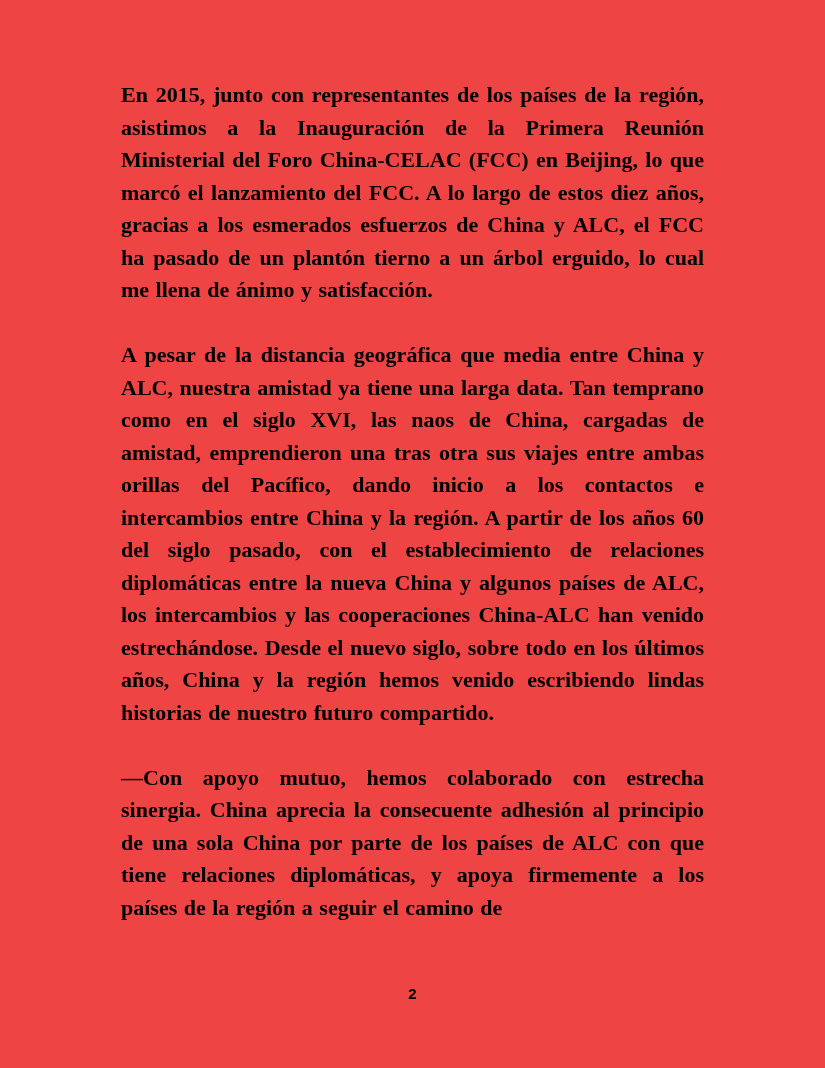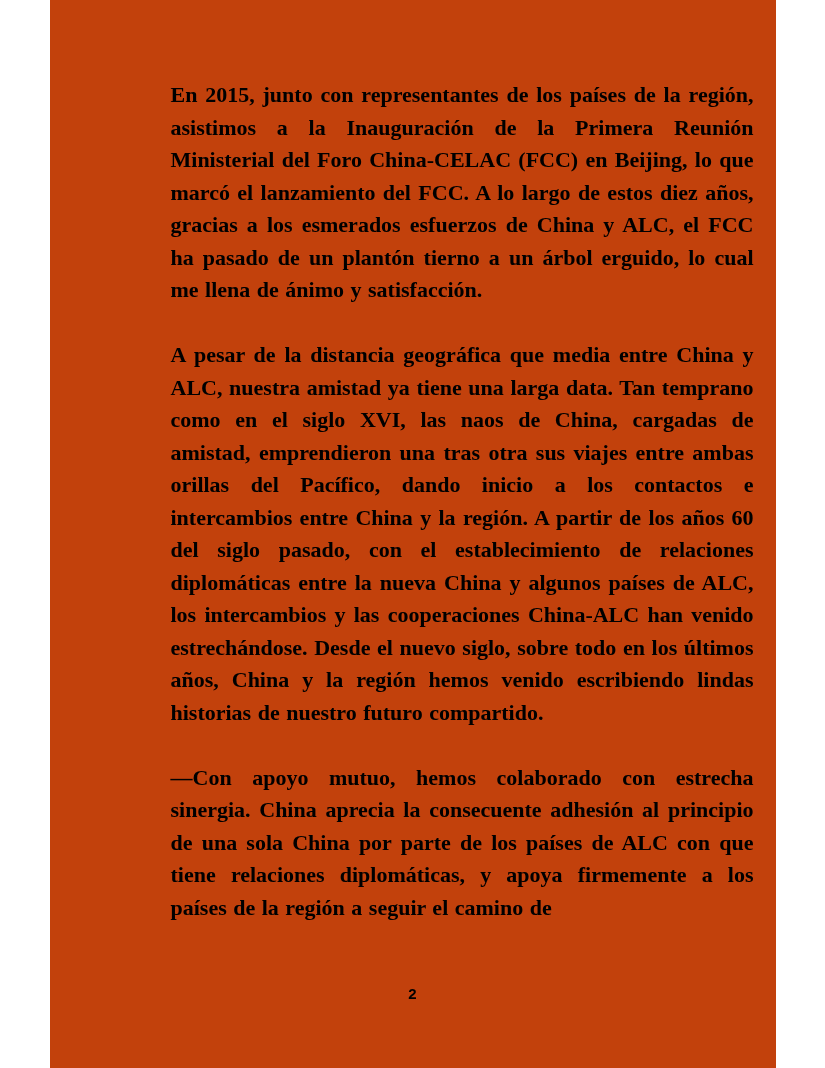--- a/index.html
+++ b/index.html
@@ -3,24 +3,24 @@
 <meta charset="utf-8">
 <style>
   * { margin: 0; padding: 0; box-sizing: border-box; }
 
   html, body {
     background: #ffffff;
   }
 
   .page {
     position: relative;
-    width: 726px;
+    width: 825px;
     height: 1068px;
     margin: 0 auto;
-    background: #c2410c;
+    background: #ef4444;
     color: #000000;
     overflow: hidden;
   }
 
   .content {
     position: absolute;
     top: 79px;
     left: 121px;
     width: 583px;
     font-family: "Liberation Serif", "DejaVu Serif", serif;

